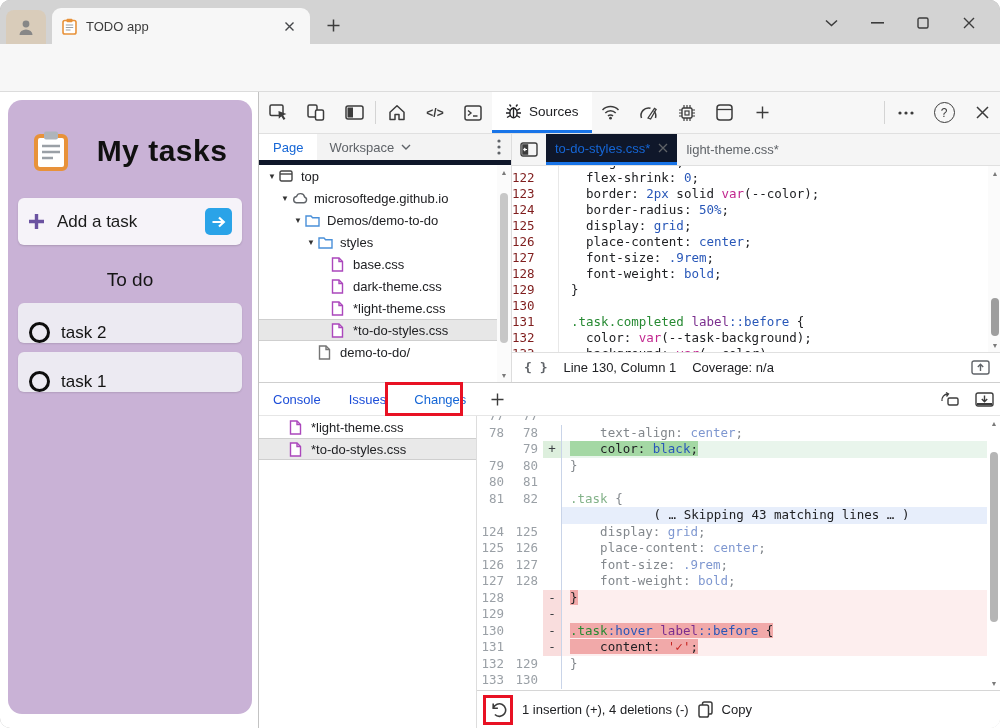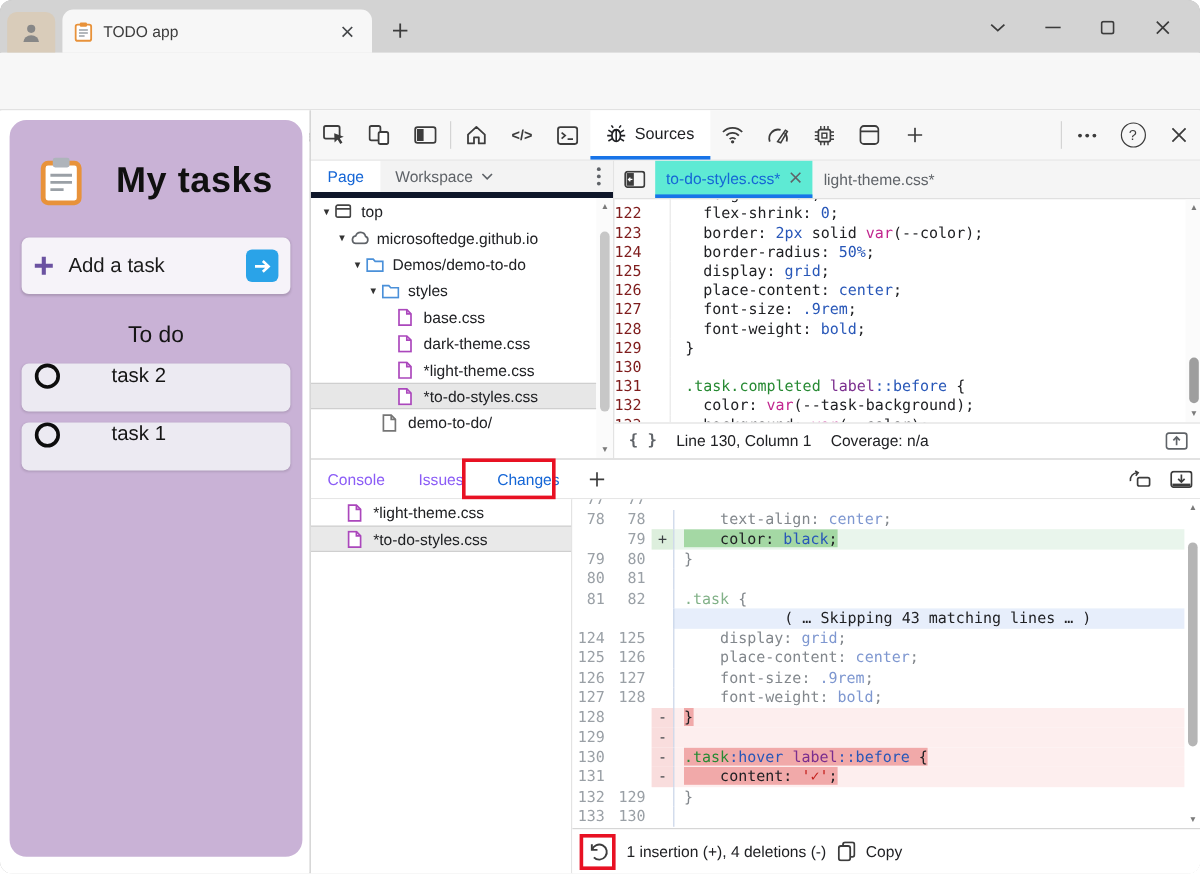--- a/index.html
+++ b/index.html
@@ -29,21 +29,21 @@
 
   
   .page{position:absolute;left:0;top:92px;width:258px;height:636px;background:#fff;}
   .purple-panel{position:absolute;left:8px;top:8px;width:244px;height:614px;background:#c9b2d6;border-radius:14px;padding:0 10px;box-sizing:border-box;}
   .app-header{display:flex;align-items:center;justify-content:center;gap:28px;margin-top:30px;}
   .app-title{font-size:30px;font-weight:800;color:#101010;letter-spacing:.5px;}
   .add-row{margin-top:26px;height:47px;background:#f6f3f9;border-radius:6px;display:flex;align-items:center;padding:0 10px;box-sizing:border-box;box-shadow:0 1px 2px rgba(0,0,0,.15);}
   .add-label{margin-left:12px;font-size:17px;color:#1b1b1b;flex:1;}
   .go-btn{width:27px;height:27px;background:#2aa3e8;border-radius:5px;display:flex;align-items:center;justify-content:center;}
   .section-title{text-align:center;font-size:19px;color:#151515;margin-top:24px;}
-  .task-row{margin-top:9px;height:40px;background:#eceaf2;border-radius:6px;display:flex;align-items:flex-start;padding:0 11px;box-sizing:border-box;box-shadow:0 1px 2px rgba(0,0,0,.12);gap:32px;}
+  .task-row{margin-top:9px;height:40px;background:#eceaf2;border-radius:6px;display:flex;align-items:flex-end;padding:0 11px;box-sizing:border-box;box-shadow:0 1px 2px rgba(0,0,0,.12);}
   .task-circle{width:21px;height:21px;border:3px solid #0d0d0d;border-radius:50%;background:transparent;box-sizing:border-box;}
   .task-label{margin-left:11px;font-size:17px;color:#141414;}
 
   
   .devtools{position:absolute;left:258px;top:92px;width:742px;height:636px;background:#fff;border-left:1px solid #c3c3c3;box-sizing:border-box;}
   .dt-toolbar{position:absolute;left:0;top:0;width:742px;height:42px;background:#f7f7f7;border-bottom:1px solid #e0e0e0;box-sizing:border-box;display:flex;align-items:stretch;}
   .ico-btn{width:38px;display:flex;align-items:center;justify-content:center;color:#3c3c3c;}
   .vsep{width:1px;background:#d4d4d4;margin:9px 2px;}
   .sources-tab{display:flex;align-items:center;gap:7px;padding:0 13px;background:#fff;border-bottom:3px solid #1874e8;box-sizing:border-box;font-size:13.5px;color:#202124;}
   .dt-spacer{flex:1;}
@@ -62,36 +62,36 @@
   .tlabel{margin-left:5px;}
 
   .scrollbar{position:absolute;width:14px;background:#fbfbfb;}
   .sb-arrow{position:absolute;left:0;width:14px;height:14px;display:flex;align-items:center;justify-content:center;font-size:7px;color:#7a7a7a;}
   .sb-thumb{position:absolute;left:3px;width:8px;background:#c7c7c7;border-radius:4px;}
 
   .dt-editor{position:absolute;left:252px;top:42px;width:490px;height:248px;border-left:1px solid #ddd;box-sizing:border-box;background:#fff;}
   .ed-tabs{height:32px;background:#f5f5f5;border-bottom:1px solid #e0e0e0;display:flex;align-items:stretch;box-sizing:border-box;}
   .ed-navbtn{width:34px;display:flex;align-items:center;justify-content:center;}
   .ed-tab{display:flex;align-items:center;gap:8px;padding:0 9px;font-size:13px;}
-  .ed-tab.active{background:#5eead4;color:#1566d6;border-bottom:3px solid #1874e8;box-sizing:border-box;}
+  .ed-tab.active{background:#0f172a;color:#1566d6;border-bottom:3px solid #1874e8;box-sizing:border-box;}
   .ed-tab.inactive{color:#5f6368;}
   .ed-x{color:#5f6368;font-size:13px;}
   .code-area{position:absolute;left:0;top:32px;width:490px;height:186px;overflow:hidden;}
   .lines{margin-top:-12px;}
   .eline{height:16px;line-height:16px;display:flex;font-family:"DejaVu Sans Mono",monospace;font-size:12.5px;white-space:pre;}
   .eln{width:46px;flex:0 0 46px;text-align:left;padding-right:10px;color:#7f1d1d;box-sizing:border-box;}
   .ecode{flex:1;border-left:1px solid #e8e8e8;padding-left:12px;}
   .ed-status{position:absolute;left:0;bottom:0;width:490px;height:30px;border-top:1px solid #e0e0e0;box-sizing:border-box;background:#fff;display:flex;align-items:center;padding:0 12px;gap:16px;font-size:13px;color:#202124;}
   .brace-ico{color:#5f6368;font-weight:bold;font-family:"DejaVu Sans Mono",monospace;}
 
   .tk-p{color:#202124}.tk-v{color:#2857b8}.tk-var{color:#c2278f}.tk-sel{color:#278a33}
   .tk-ps{color:#2857b8}.tk-el{color:#7b2e8e}.tk-str{color:#c5221f}
 
   .dt-drawerbar{position:absolute;left:0;top:290px;width:742px;height:34px;border-top:1px solid #cfcfcf;border-bottom:1px solid #e6e6e6;background:#fff;box-sizing:border-box;display:flex;align-items:center;}
-  .drawer-tab{font-size:13px;color:#8b5cf6;padding:0 14px;}
+  .drawer-tab{font-size:13px;color:#1d4ed8;padding:0 14px;}
   .drawer-tab.active{color:#1566d6;}
   .red-box{position:absolute;left:126px;top:290px;width:78px;height:34px;border:3px solid #e81123;box-sizing:border-box;z-index:6;pointer-events:none;}
   .drawer-ico{width:34px;display:flex;align-items:center;justify-content:center;color:#3c3c3c;}
 
   .dt-files{position:absolute;left:0;top:324px;width:218px;height:312px;border-right:1px solid #ddd;box-sizing:border-box;background:#fff;}
   .frow{height:22px;display:flex;align-items:center;padding-left:30px;font-size:13px;color:#202124;box-sizing:border-box;}
   .frow.sel{background:#e9e9e9;border-top:1px solid #cfcfcf;border-bottom:1px solid #cfcfcf;}
   .frow .ticon{margin-right:5px;}
 
   .dt-diff{position:absolute;left:218px;top:324px;width:524px;height:312px;background:#fff;}

